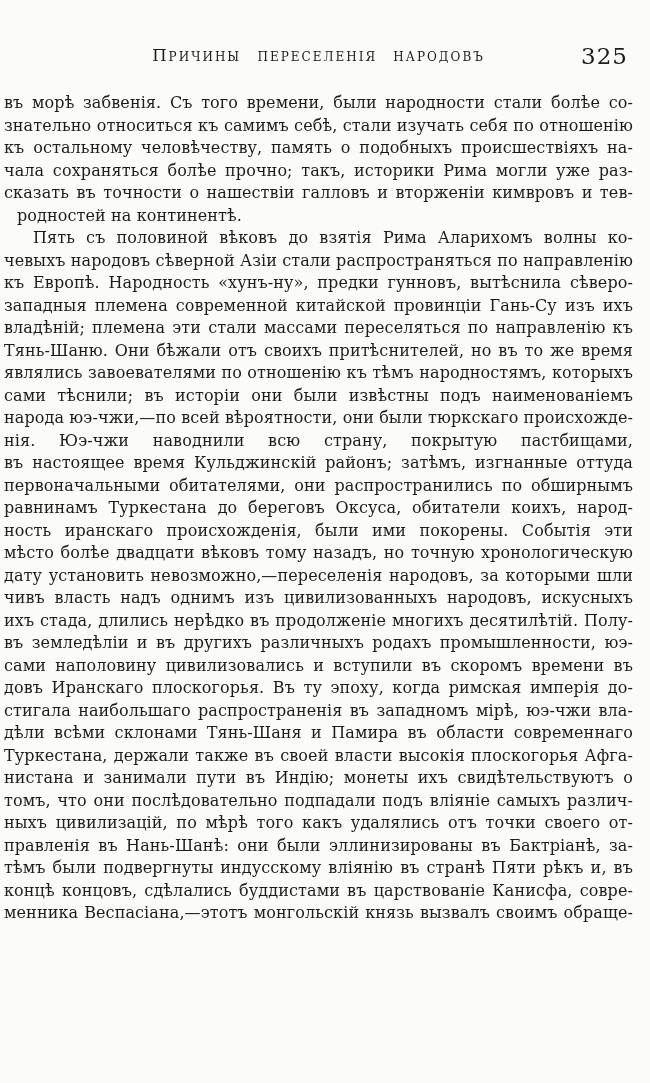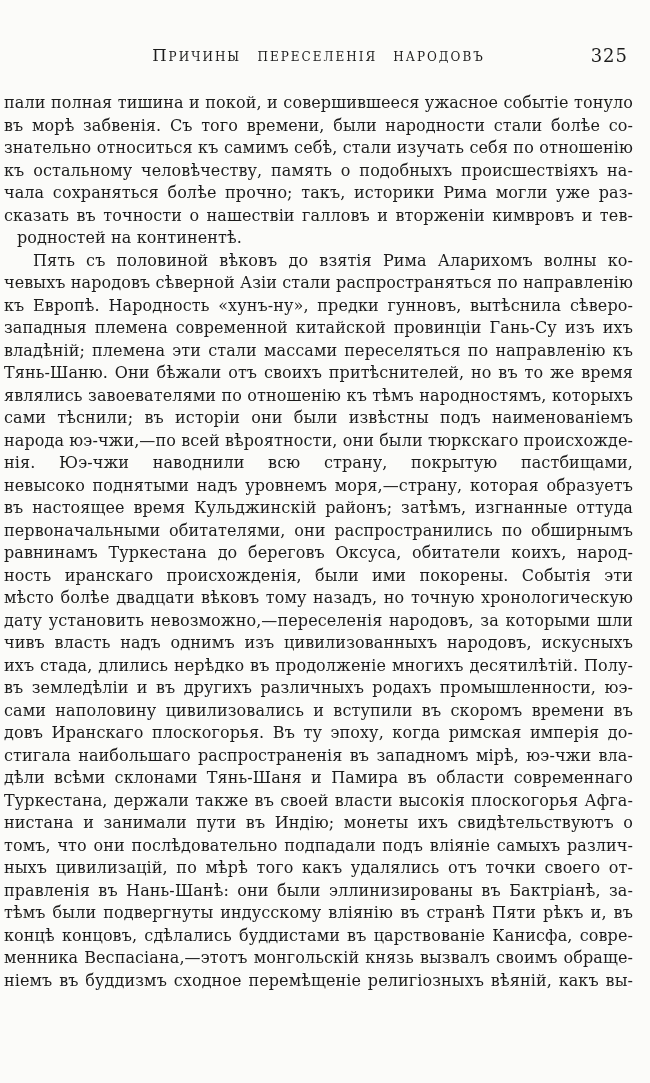--- a/index.html
+++ b/index.html
@@ -31,21 +31,21 @@
     font-size: 16.5px;
     letter-spacing: 2px;
     word-spacing: 9px;
     line-height: 24px;
     white-space: nowrap;
   }
   .page-number {
     position: absolute;
     right: 5px;
     top: 0;
-    font-size: 18px;
+    font-size: 23px;
     line-height: 24px;
     letter-spacing: 1px;
   }
   .page-body {
     position: absolute;
     top: 92px;
     left: 4px;
     right: 17px;
   }
   .para {
@@ -74,40 +74,38 @@
 </head>
 <body>
 
 <div class="page">
   <div class="page-header">
     <span class="running-title">Причины переселенія народовъ</span>
     <span class="page-number">325</span>
   </div>
   <div class="page-body">
       <div class="para">
-        <div class="line">пали полная тишина и покой, и совершившееся ужасное событіе тонуло</div>
         <div class="line">въ морѣ забвенія. Съ того времени, были народности стали болѣе со-</div>
         <div class="line">знательно относиться къ самимъ себѣ, стали изучать себя по отношенію</div>
         <div class="line">къ остальному человѣчеству, память о подобныхъ происшествіяхъ на-</div>
         <div class="line">чала сохраняться болѣе прочно; такъ, историки Рима могли уже раз-</div>
         <div class="line">сказать въ точности о нашествіи галловъ и вторженіи кимвровъ и тев-</div>
         <div class="line flush">родностей на континентѣ.</div>
       </div>
       <div class="para indent">
         <div class="line">Пять съ половиной вѣковъ до взятія Рима Аларихомъ волны ко-</div>
         <div class="line">чевыхъ народовъ сѣверной Азіи стали распространяться по направленію</div>
         <div class="line">къ Европѣ. Народность «хунъ-ну», предки гунновъ, вытѣснила сѣверо-</div>
         <div class="line">западныя племена современной китайской провинціи Гань-Су изъ ихъ</div>
         <div class="line">владѣній; племена эти стали массами переселяться по направленію къ</div>
         <div class="line">Тянь-Шаню. Они бѣжали отъ своихъ притѣснителей, но въ то же время</div>
         <div class="line">являлись завоевателями по отношенію къ тѣмъ народностямъ, которыхъ</div>
         <div class="line">сами тѣснили; въ исторіи они были извѣстны подъ наименованіемъ</div>
         <div class="line">народа юэ-чжи,—по всей вѣроятности, они были тюркскаго происхожде-</div>
         <div class="line">нія. Юэ-чжи наводнили всю страну, покрытую пастбищами, относительно</div>
-        <div class="line">невысоко поднятыми надъ уровнемъ моря,—страну, которая образуетъ</div>
         <div class="line">въ настоящее время Кульджинскій районъ; затѣмъ, изгнанные оттуда</div>
         <div class="line">первоначальными обитателями, они распространились по обширнымъ</div>
         <div class="line">равнинамъ Туркестана до береговъ Оксуса, обитатели коихъ, народ-</div>
         <div class="line">ность иранскаго происхожденія, были ими покорены. Событія эти имѣли</div>
         <div class="line">мѣсто болѣе двадцати вѣковъ тому назадъ, но точную хронологическую</div>
         <div class="line">дату установить невозможно,—переселенія народовъ, за которыми шли</div>
         <div class="line">чивъ власть надъ однимъ изъ цивилизованныхъ народовъ, искусныхъ</div>
         <div class="line">ихъ стада, длились нерѣдко въ продолженіе многихъ десятилѣтій. Полу-</div>
         <div class="line">въ земледѣліи и въ другихъ различныхъ родахъ промышленности, юэ-чжи</div>
         <div class="line">сами наполовину цивилизовались и вступили въ скоромъ времени въ</div>
@@ -115,16 +113,15 @@
         <div class="line">стигала наибольшаго распространенія въ западномъ мірѣ, юэ-чжи вла-</div>
         <div class="line">дѣли всѣми склонами Тянь-Шаня и Памира въ области современнаго</div>
         <div class="line">Туркестана, держали также въ своей власти высокія плоскогорья Афга-</div>
         <div class="line">нистана и занимали пути въ Индію; монеты ихъ свидѣтельствуютъ о</div>
         <div class="line">томъ, что они послѣдовательно подпадали подъ вліяніе самыхъ различ-</div>
         <div class="line">ныхъ цивилизацій, по мѣрѣ того какъ удалялись отъ точки своего от-</div>
         <div class="line">правленія въ Нань-Шанѣ: они были эллинизированы въ Бактріанѣ, за-</div>
         <div class="line">тѣмъ были подвергнуты индусскому вліянію въ странѣ Пяти рѣкъ и, въ</div>
         <div class="line">концѣ концовъ, сдѣлались буддистами въ царствованіе Канисфа, совре-</div>
         <div class="line">менника Веспасіана,—этотъ монгольскій князь вызвалъ своимъ обраще-</div>
-        <div class="line">ніемъ въ буддизмъ сходное перемѣщеніе религіозныхъ вѣяній, какъ вы-</div>
       </div>
     </div>
 </div>
 
 </body></html>

